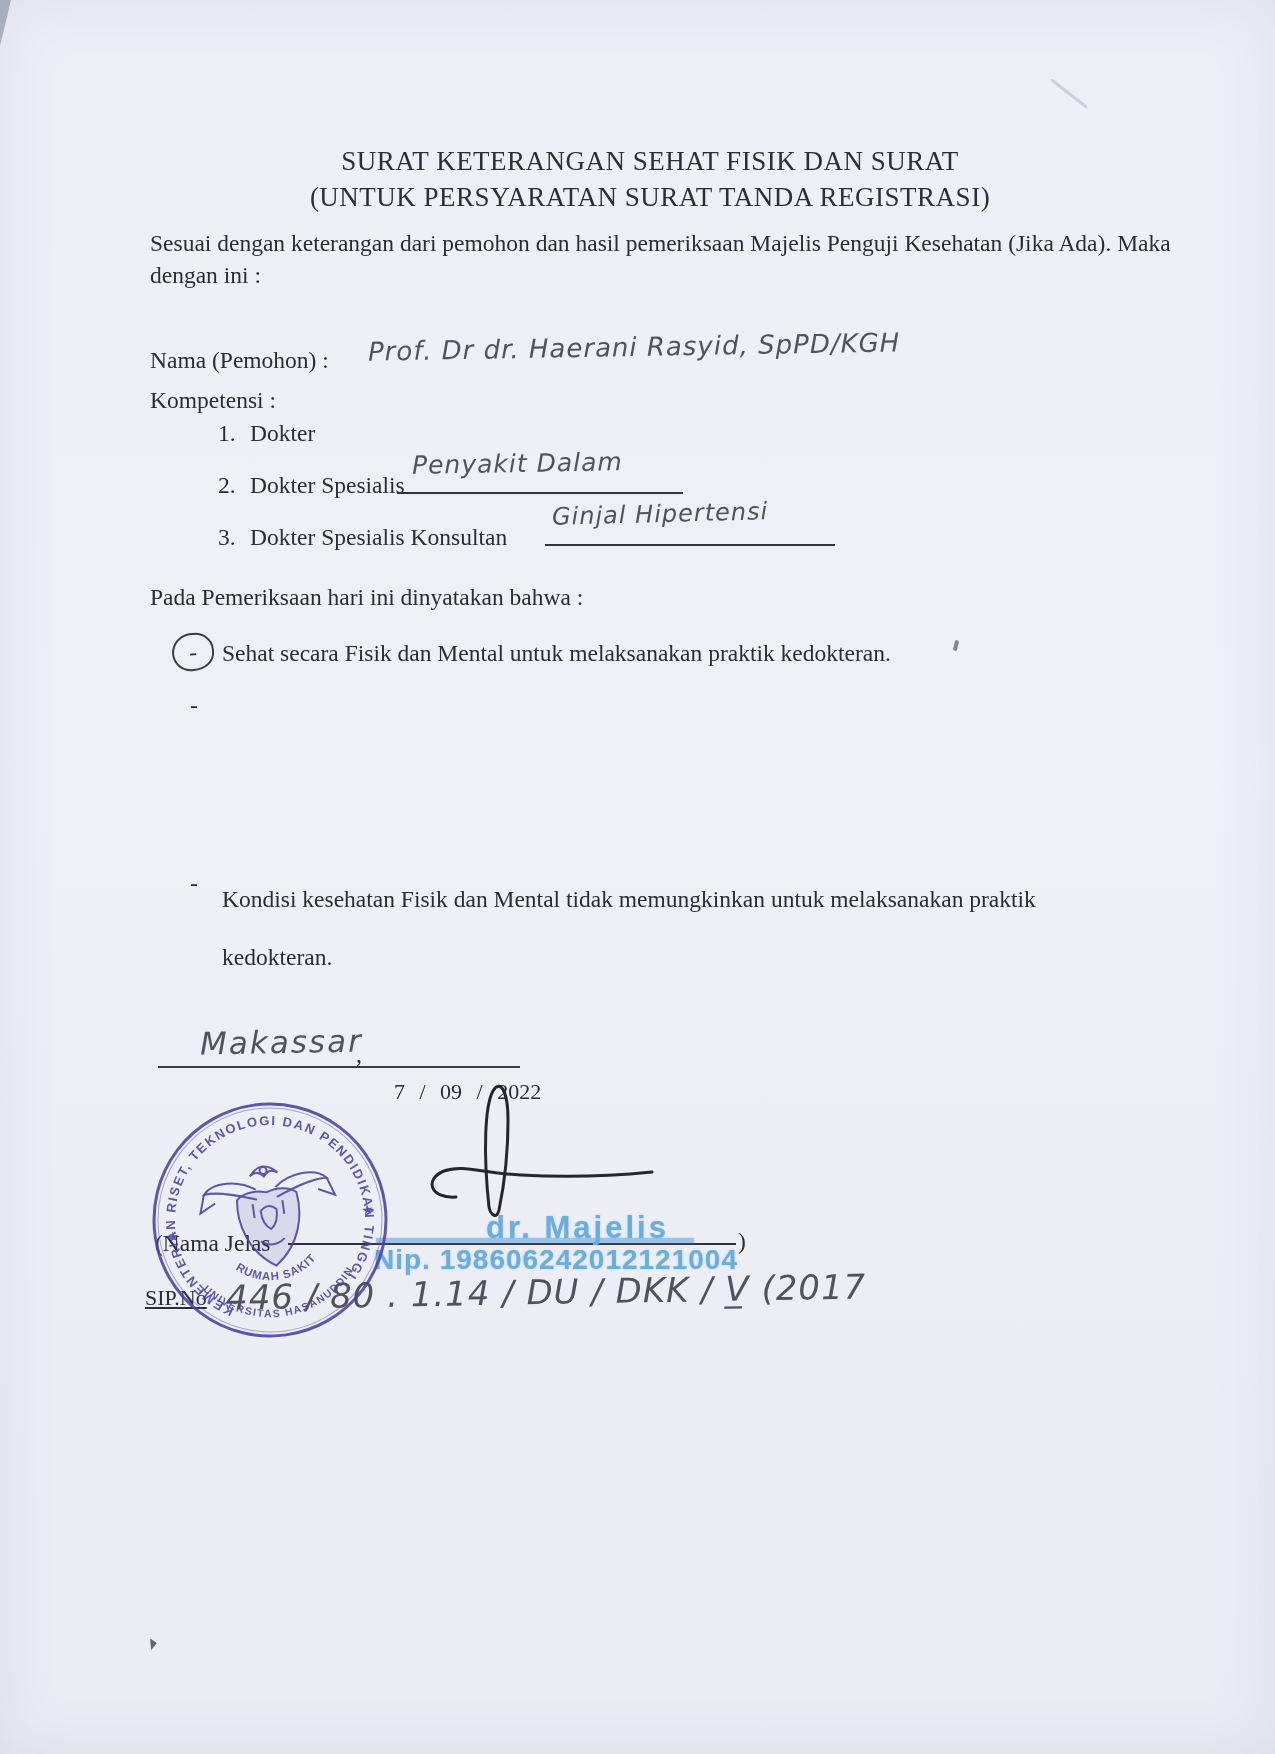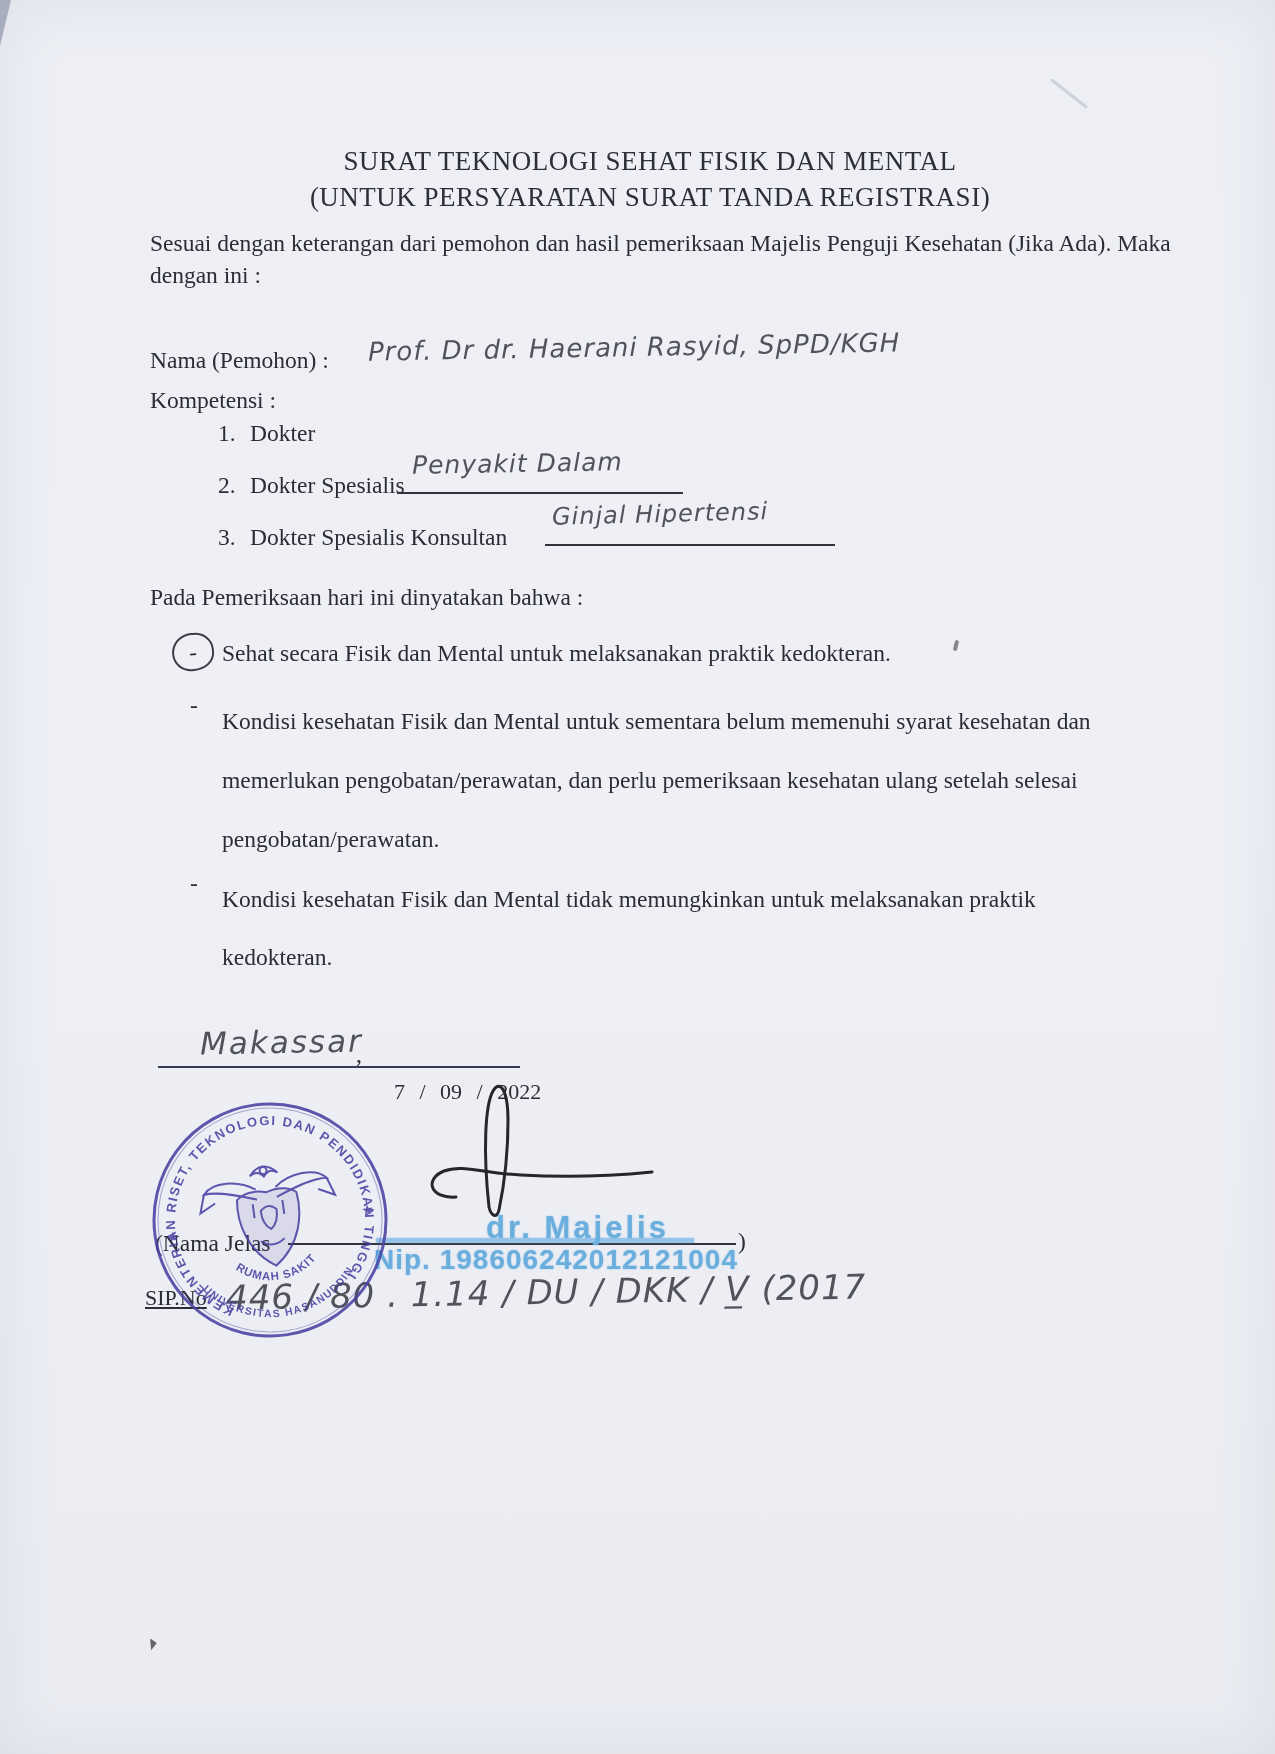--- a/index.html
+++ b/index.html
@@ -70,21 +70,21 @@
 </head>
 <body>
 
 <div class="page">
 
   <div class="abs corner-smudge"></div>
   <div class="abs crease"></div>
   <div class="abs speck-apostrophe"></div>
   <div class="abs speck-bottom"></div>
 
-  <div class="abs title" style="left:150px;top:146px;width:1000px;">SURAT TEKNOLOGI SEHAT FISIK DAN MENTAL</div>
+  <div class="abs title" style="left:150px;top:146px;width:1000px;">SURAT KETERANGAN SEHAT FISIK DAN SURAT</div>
   <div class="abs title" style="left:150px;top:182px;width:1000px;">(UNTUK PERSYARATAN SURAT TANDA REGISTRASI)</div>
 
   <p class="abs t" style="left:150px;top:228px;width:1050px;margin:0;">Sesuai dengan keterangan dari pemohon dan hasil pemeriksaan Majelis Penguji Kesehatan (Jika Ada). Maka dengan ini :</p>
 
   <span class="abs t" style="left:150px;top:345px;">Nama (Pemohon) :</span>
   <span class="abs hand" style="left:368px;top:332px;font-size:26px;transform:rotate(-1deg);">Prof. Dr dr. Haerani Rasyid, SpPD/KGH</span>
 
   <span class="abs t" style="left:150px;top:385px;">Kompetensi :</span>
 
   <span class="abs t" style="left:218px;top:418px;">1.</span>
@@ -101,21 +101,20 @@
   <span class="abs hand" style="left:552px;top:500px;font-size:24px;transform:rotate(-1.5deg);">Ginjal Hipertensi</span>
 
   <span class="abs t" style="left:150px;top:582px;">Pada Pemeriksaan hari ini dinyatakan bahwa :</span>
 
   <div class="abs marker-circle" style="left:172px;top:633px;">
     <span class="dash">-</span>
   </div>
   <div class="abs t" style="left:222px;top:638px;width:990px;">Sehat secara Fisik dan Mental untuk melaksanakan praktik kedokteran.</div>
 
   <span class="abs dash" style="left:190px;top:692px;">-</span>
-  <div class="abs t" style="left:222px;top:692px;width:990px;line-height:59px;">Kondisi kesehatan Fisik dan Mental untuk sementara belum memenuhi syarat kesehatan dan memerlukan pengobatan/perawatan, dan perlu pemeriksaan kesehatan ulang setelah selesai pengobatan/perawatan.</div>
 
   <span class="abs dash" style="left:190px;top:870px;">-</span>
   <div class="abs t" style="left:222px;top:870px;width:905px;line-height:58px;">Kondisi kesehatan Fisik dan Mental tidak memungkinkan untuk melaksanakan praktik kedokteran.</div>
 
   <span class="abs hand" style="left:200px;top:1024px;font-size:31px;letter-spacing:2px;transform:rotate(-1deg);">Makassar</span>
   <div class="abs uline" style="left:158px;top:1066px;width:362px;border-bottom-color:#3a3a55;"></div>
   <span class="abs t" style="left:356px;top:1038px;font-size:24px;">,</span>
   <span class="abs t" style="left:394px;top:1037px;font-size:22px;word-spacing:9px;margin-top:40px;">7 / 09 / 2022</span>
 
   <svg class="abs" style="left:400px;top:1060px;" width="300" height="180" viewBox="400 1060 300 180">

